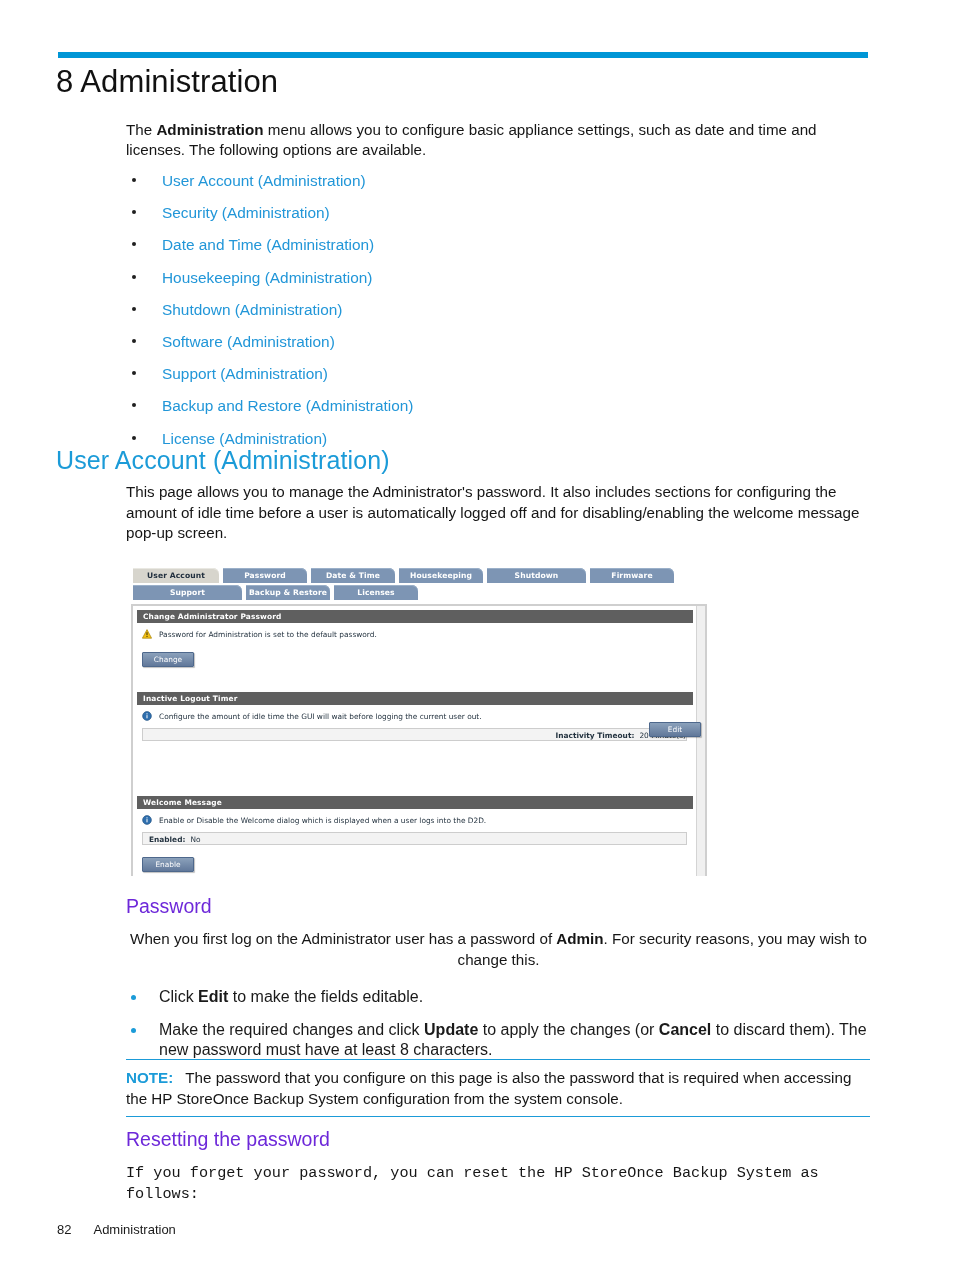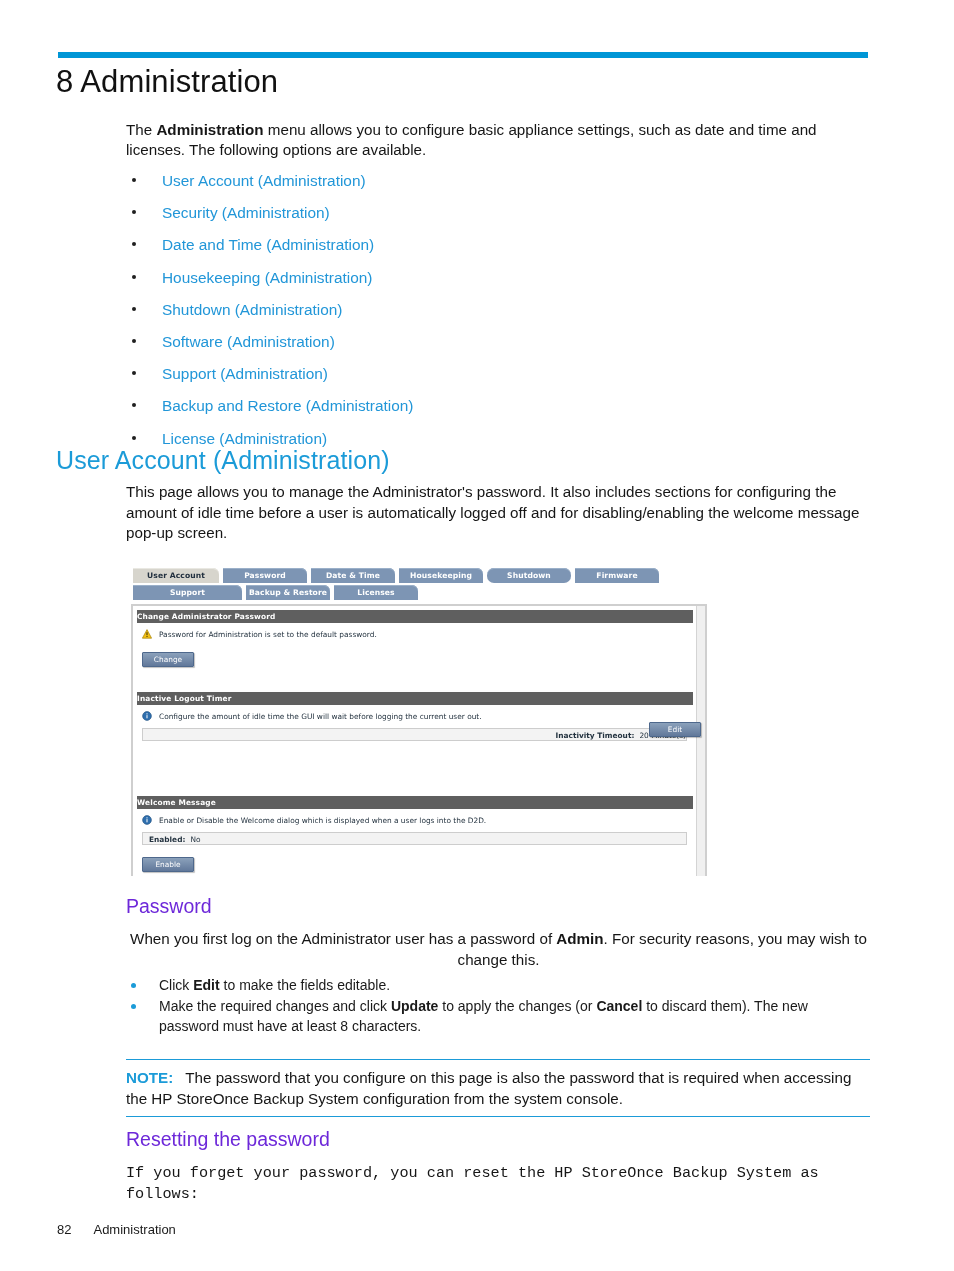--- a/index.html
+++ b/index.html
@@ -157,21 +157,21 @@
   }
   .tab.active {
     background: #d7d5cd;
     color: #22303f;
     box-shadow: inset 0 1px 0 #e9e8e2;
   }
   .tab.w-useracct   { width: 86px; }
   .tab.w-security   { width: 84px; }
   .tab.w-datetime   { width: 84px; }
   .tab.w-house      { width: 84px; }
-  .tab.w-shutdown   { width: 84px; border-radius: 7px; }
+  .tab.w-shutdown   { width: 99px; }
   .tab.w-firmware   { width: 84px; }
   .tab.w-support    { width: 109px; }
   .tab.w-backup     { width: 84px; }
   .tab.w-licenses   { width: 84px; }
 
   
   .panel {
     position: absolute;
     left: 0;
     top: 38px;
@@ -198,21 +198,21 @@
     left: 4px;
     width: 556px;
   }
   .grp-head {
     height: 13px;
     line-height: 13px;
     background: #5f5f5f;
     color: #ffffff;
     font-size: 7.4px;
     font-weight: 700;
-    padding-left: 0;
+    padding-left: 6px;
     letter-spacing: 0.15px;
   }
   .grp-body {
     position: relative;
     background: #ffffff;
   }
 
   .msgrow {
     position: relative;
     padding: 7px 0 0 22px;
@@ -293,21 +293,22 @@
   #blk-reset-intro { top: 1163px; font-family: Liberation Mono, monospace; }
 
   ul.plain {
     list-style: none;
     margin: 0;
     padding: 0;
   }
   ul.plain li {
     position: relative;
     padding-left: 33px;
-    font-size: 14px;
+    margin-top: 12px;
+    font-size: 16px;
     line-height: 20.5px;
   }
   ul.plain li .bullet {
     position: absolute;
     left: 5px;
     top: 8px;
     width: 5px;
     height: 5px;
     border-radius: 50%;
     background: #1b9bd8;

